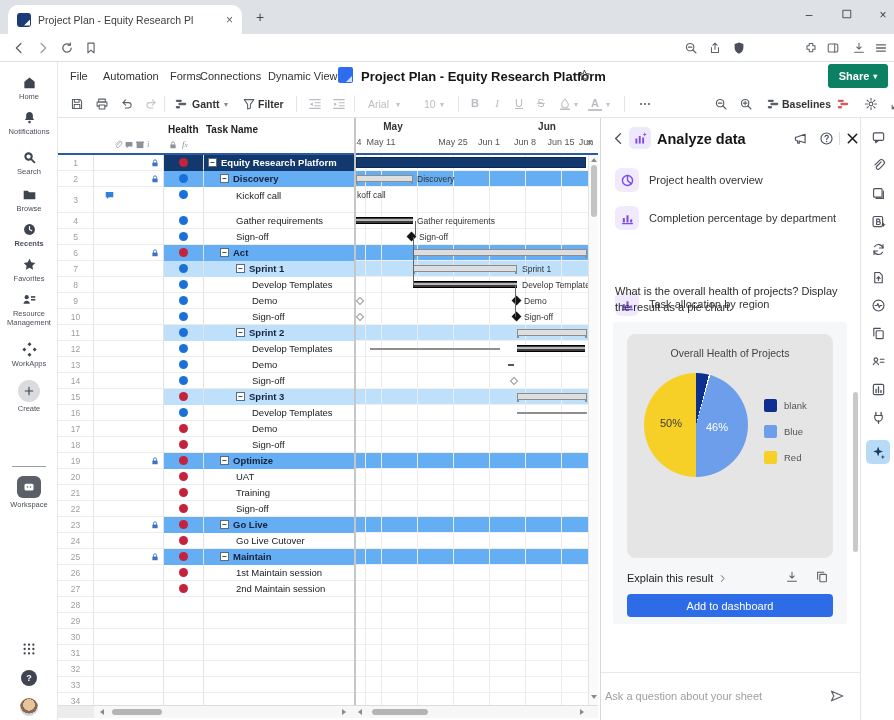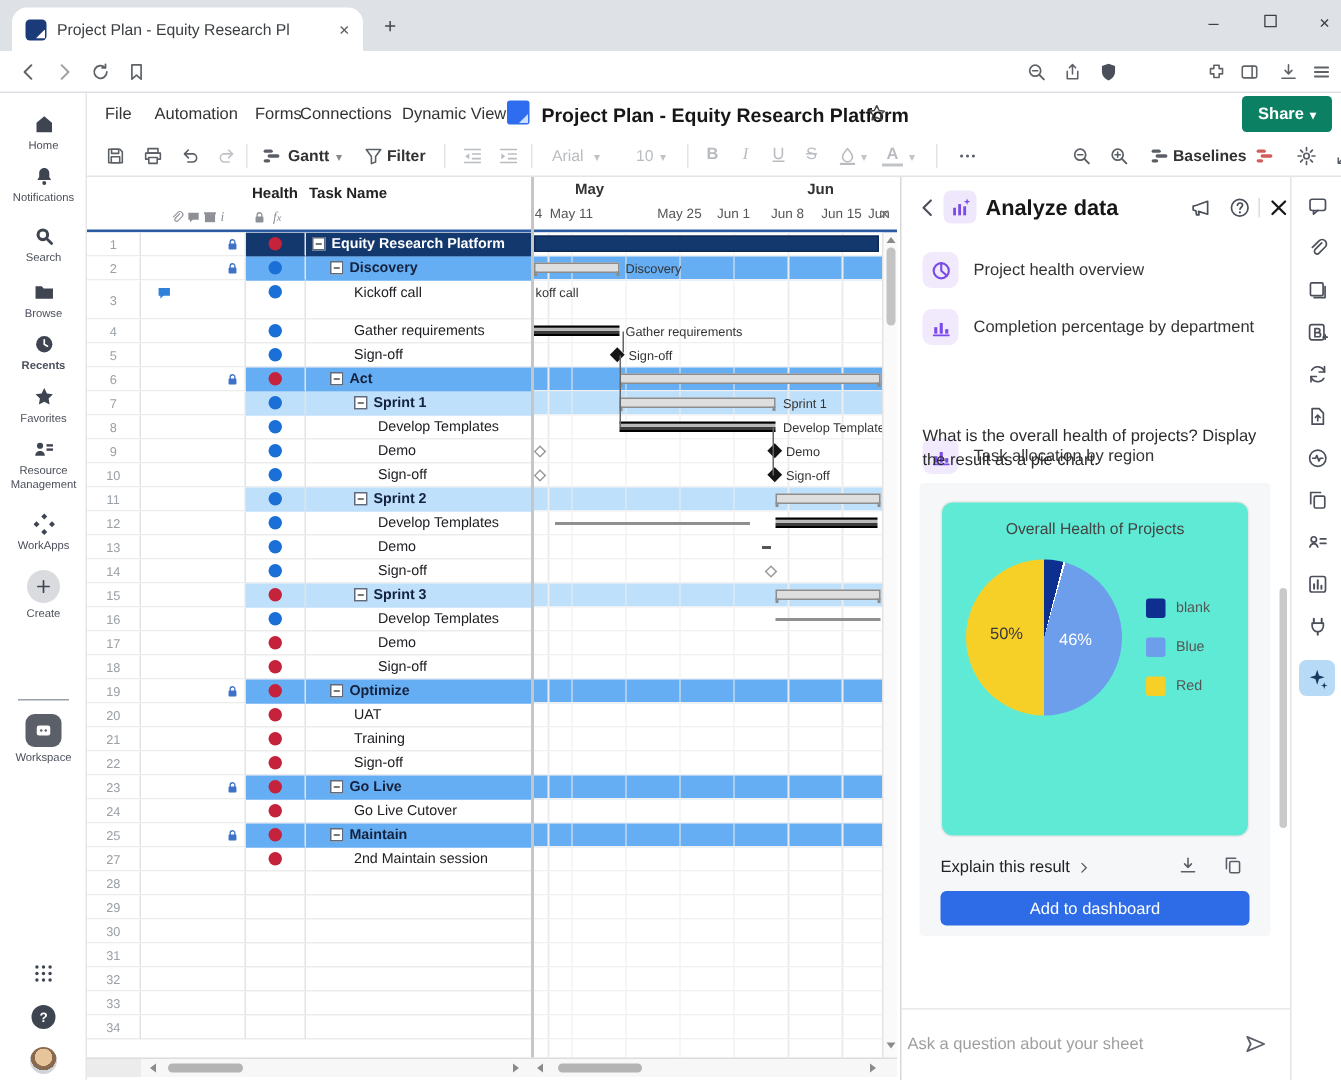--- a/index.html
+++ b/index.html
@@ -110,21 +110,21 @@
 
 #panel{position:absolute;left:600px;top:118px;width:260px;height:602px;background:#fff;border-left:1px solid #d8d8d8}
 #panel-title{position:absolute;left:56px;top:13px;font-size:14.5px;font-weight:bold;color:#161616}
 #panel-tile{position:absolute;left:28px;top:9px;width:22px;height:22px;border-radius:5px;background:#efe8fc;display:flex;align-items:center;justify-content:center}
 .p-ic{width:15px;height:15px;color:#4a4f5a}
 .sugg{position:absolute;left:14px;display:flex;align-items:center;gap:10px}
 .sugg-tile{width:24px;height:24px;border-radius:6px;background:#f1eafd;display:flex;align-items:center;justify-content:center;flex:0 0 auto}
 .sugg-label{font-size:11px;color:#333}
 #panel-question{position:absolute;left:14px;top:166px;width:230px;font-size:11px;color:#2b2b2b;line-height:1.45}
 #graycard{position:absolute;left:12px;top:204px;width:234px;height:302px;background:#f6f7f9;border-radius:3px}
-#whitecard{position:absolute;left:14px;top:12px;width:206px;height:224px;background:#5eead4;border:1px solid #e7e7e7;border-radius:8px}
+#whitecard{position:absolute;left:14px;top:12px;width:206px;height:224px;background:#e5e5e5;border:1px solid #e7e7e7;border-radius:8px}
 #chart-title{position:absolute;left:0;top:12px;width:100%;text-align:center;font-size:10.5px;color:#444}
 #pie{position:absolute;left:16px;top:38px;width:104px;height:104px;border-radius:50%}
 .pie-label{position:absolute;font-size:11px;color:#2f2f2f}
 #pie-label-red{left:-42px;top:46px;color:#3a3a3a}
 #pie-label-blue{left:40px;top:50px;color:#fff}
 .legend-item{position:absolute;left:136px;display:flex;align-items:center;gap:7px}
 .legend-swatch{width:13px;height:13px;border-radius:2px;flex:0 0 auto}
 .legend-label{font-size:9.5px;color:#555}
 #explain-row{position:absolute;left:14px;top:250px;font-size:11px;color:#222;display:flex;align-items:center;gap:5px}
 #result-dl{position:absolute;left:172px;top:248px;width:14px;height:14px;color:#5a5f66}
@@ -810,20 +810,30 @@
         </div>
         <div class="c-health">
           <span class="dot" style="background:#c4233b"></span>
         </div>
         <div class="c-task" style="padding-left:16px">
           <span class="colbox">−</span>
           <span>Maintain</span>
         </div>
       </div>
       <div class="g-row st-task">
+        <div class="c-num">26</div>
+        <div class="c-ic"></div>
+        <div class="c-health">
+          <span class="dot" style="background:#c4233b"></span>
+        </div>
+        <div class="c-task" style="padding-left:32px">
+          <span>1st Maintain session</span>
+        </div>
+      </div>
+      <div class="g-row st-task">
         <div class="c-num">27</div>
         <div class="c-ic"></div>
         <div class="c-health">
           <span class="dot" style="background:#c4233b"></span>
         </div>
         <div class="c-task" style="padding-left:32px">
           <span>2nd Maintain session</span>
         </div>
       </div>
       <div class="g-row st-task">

